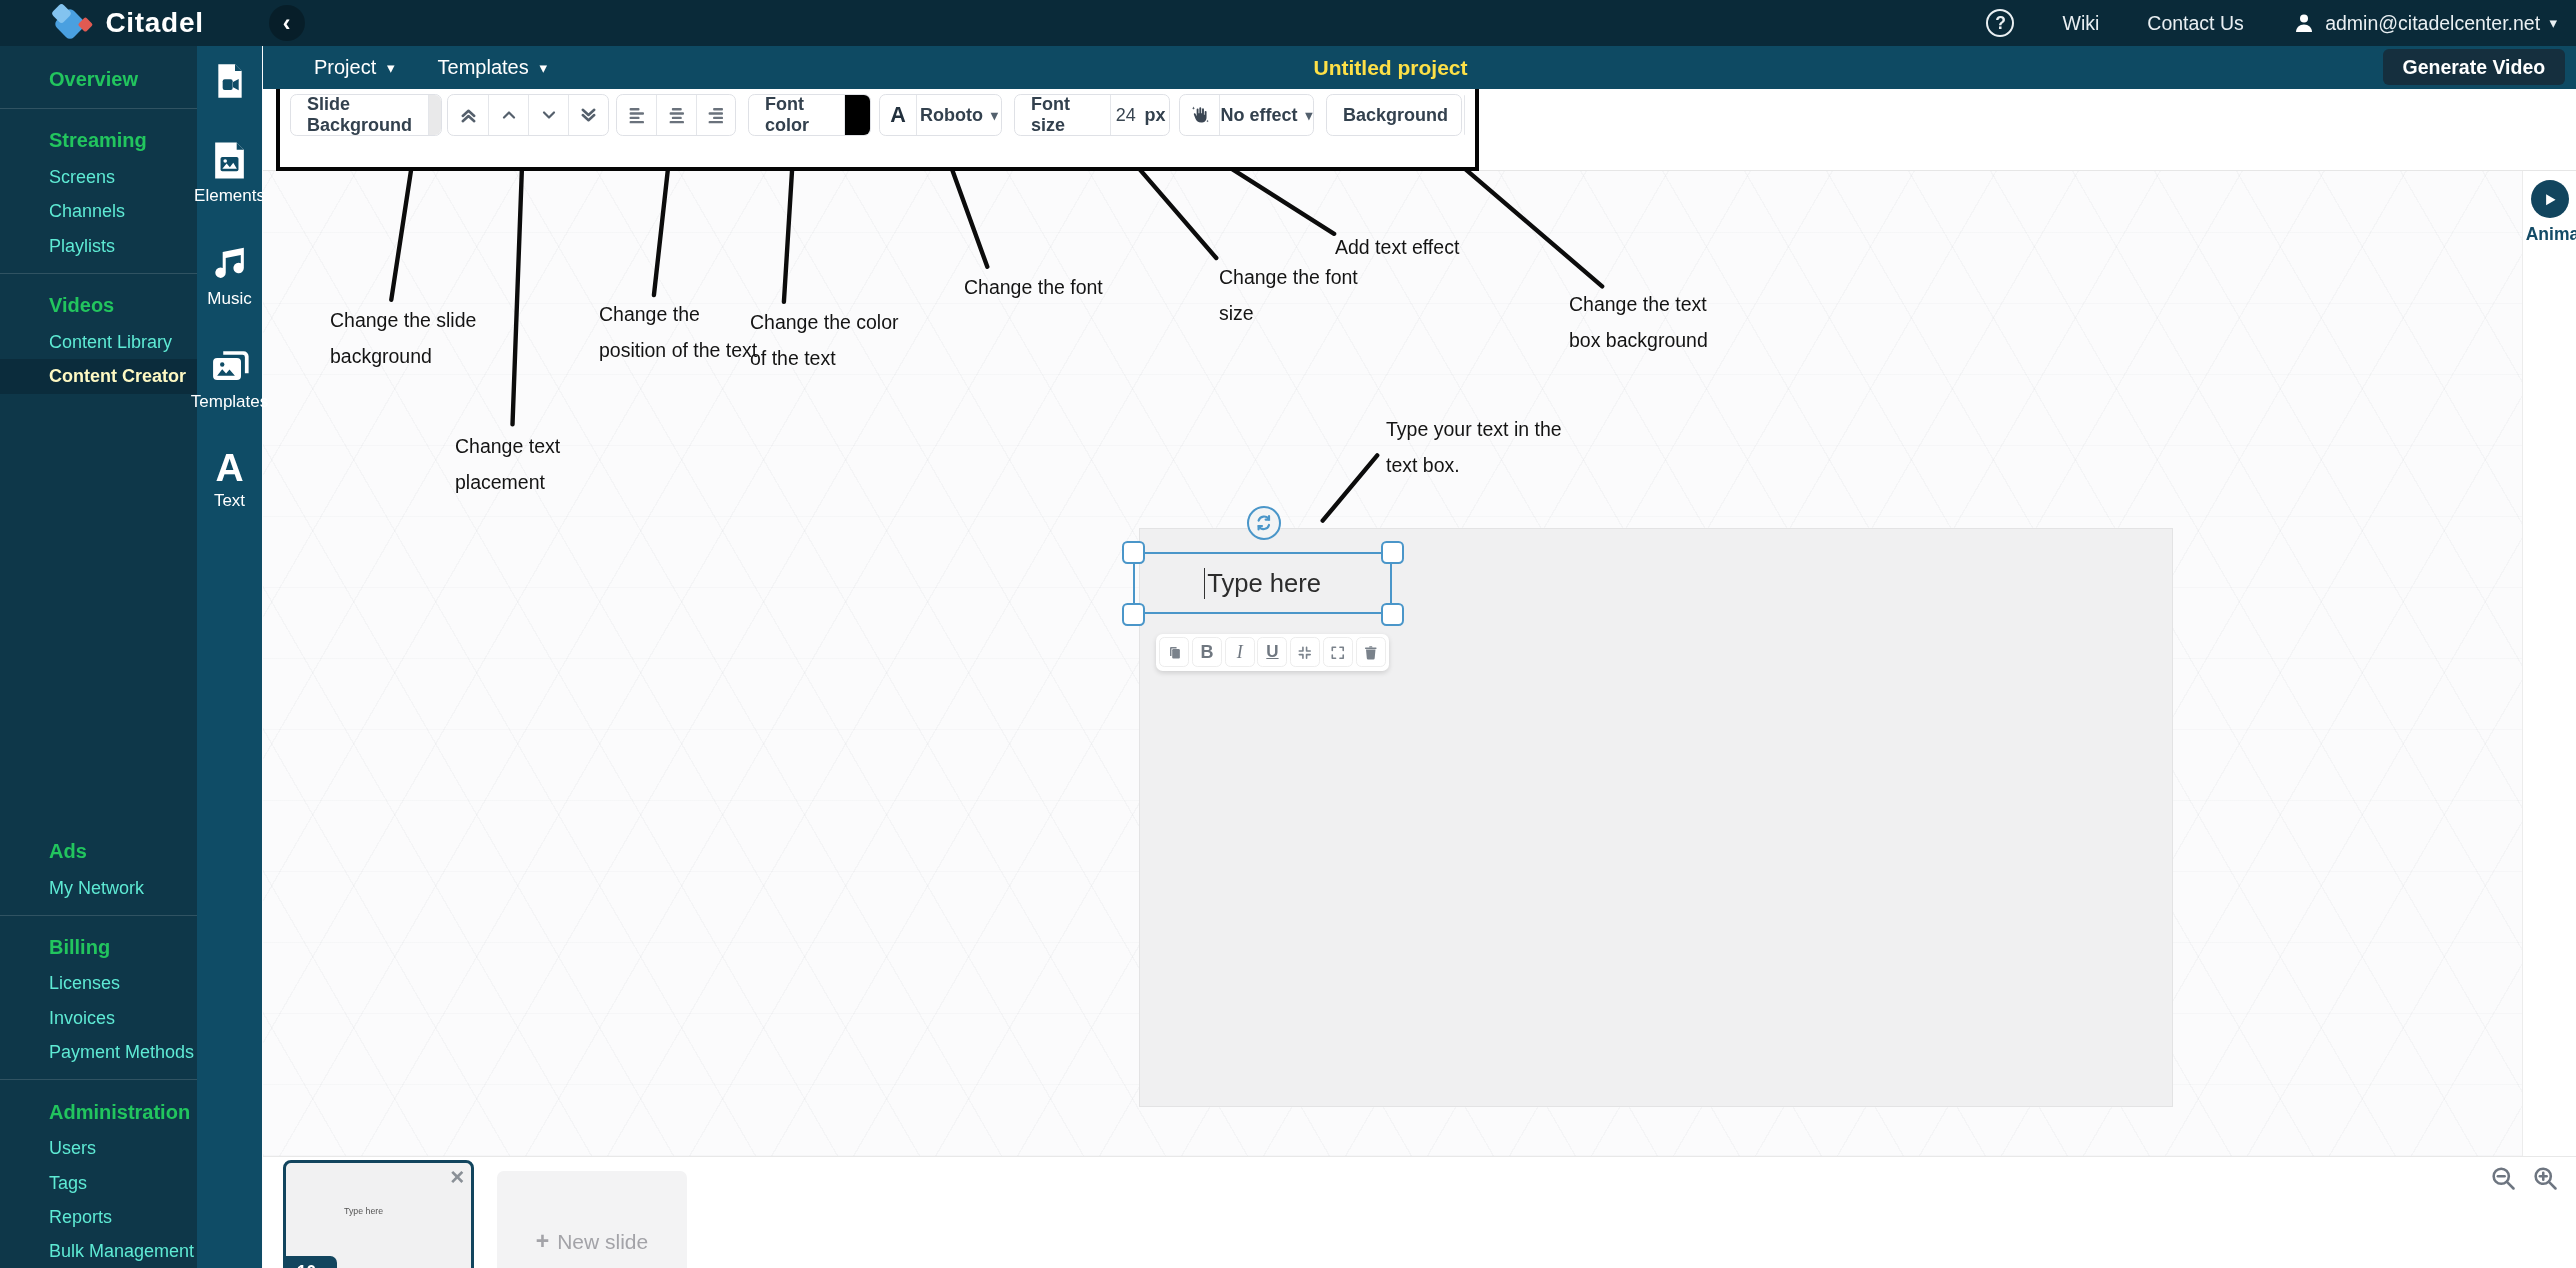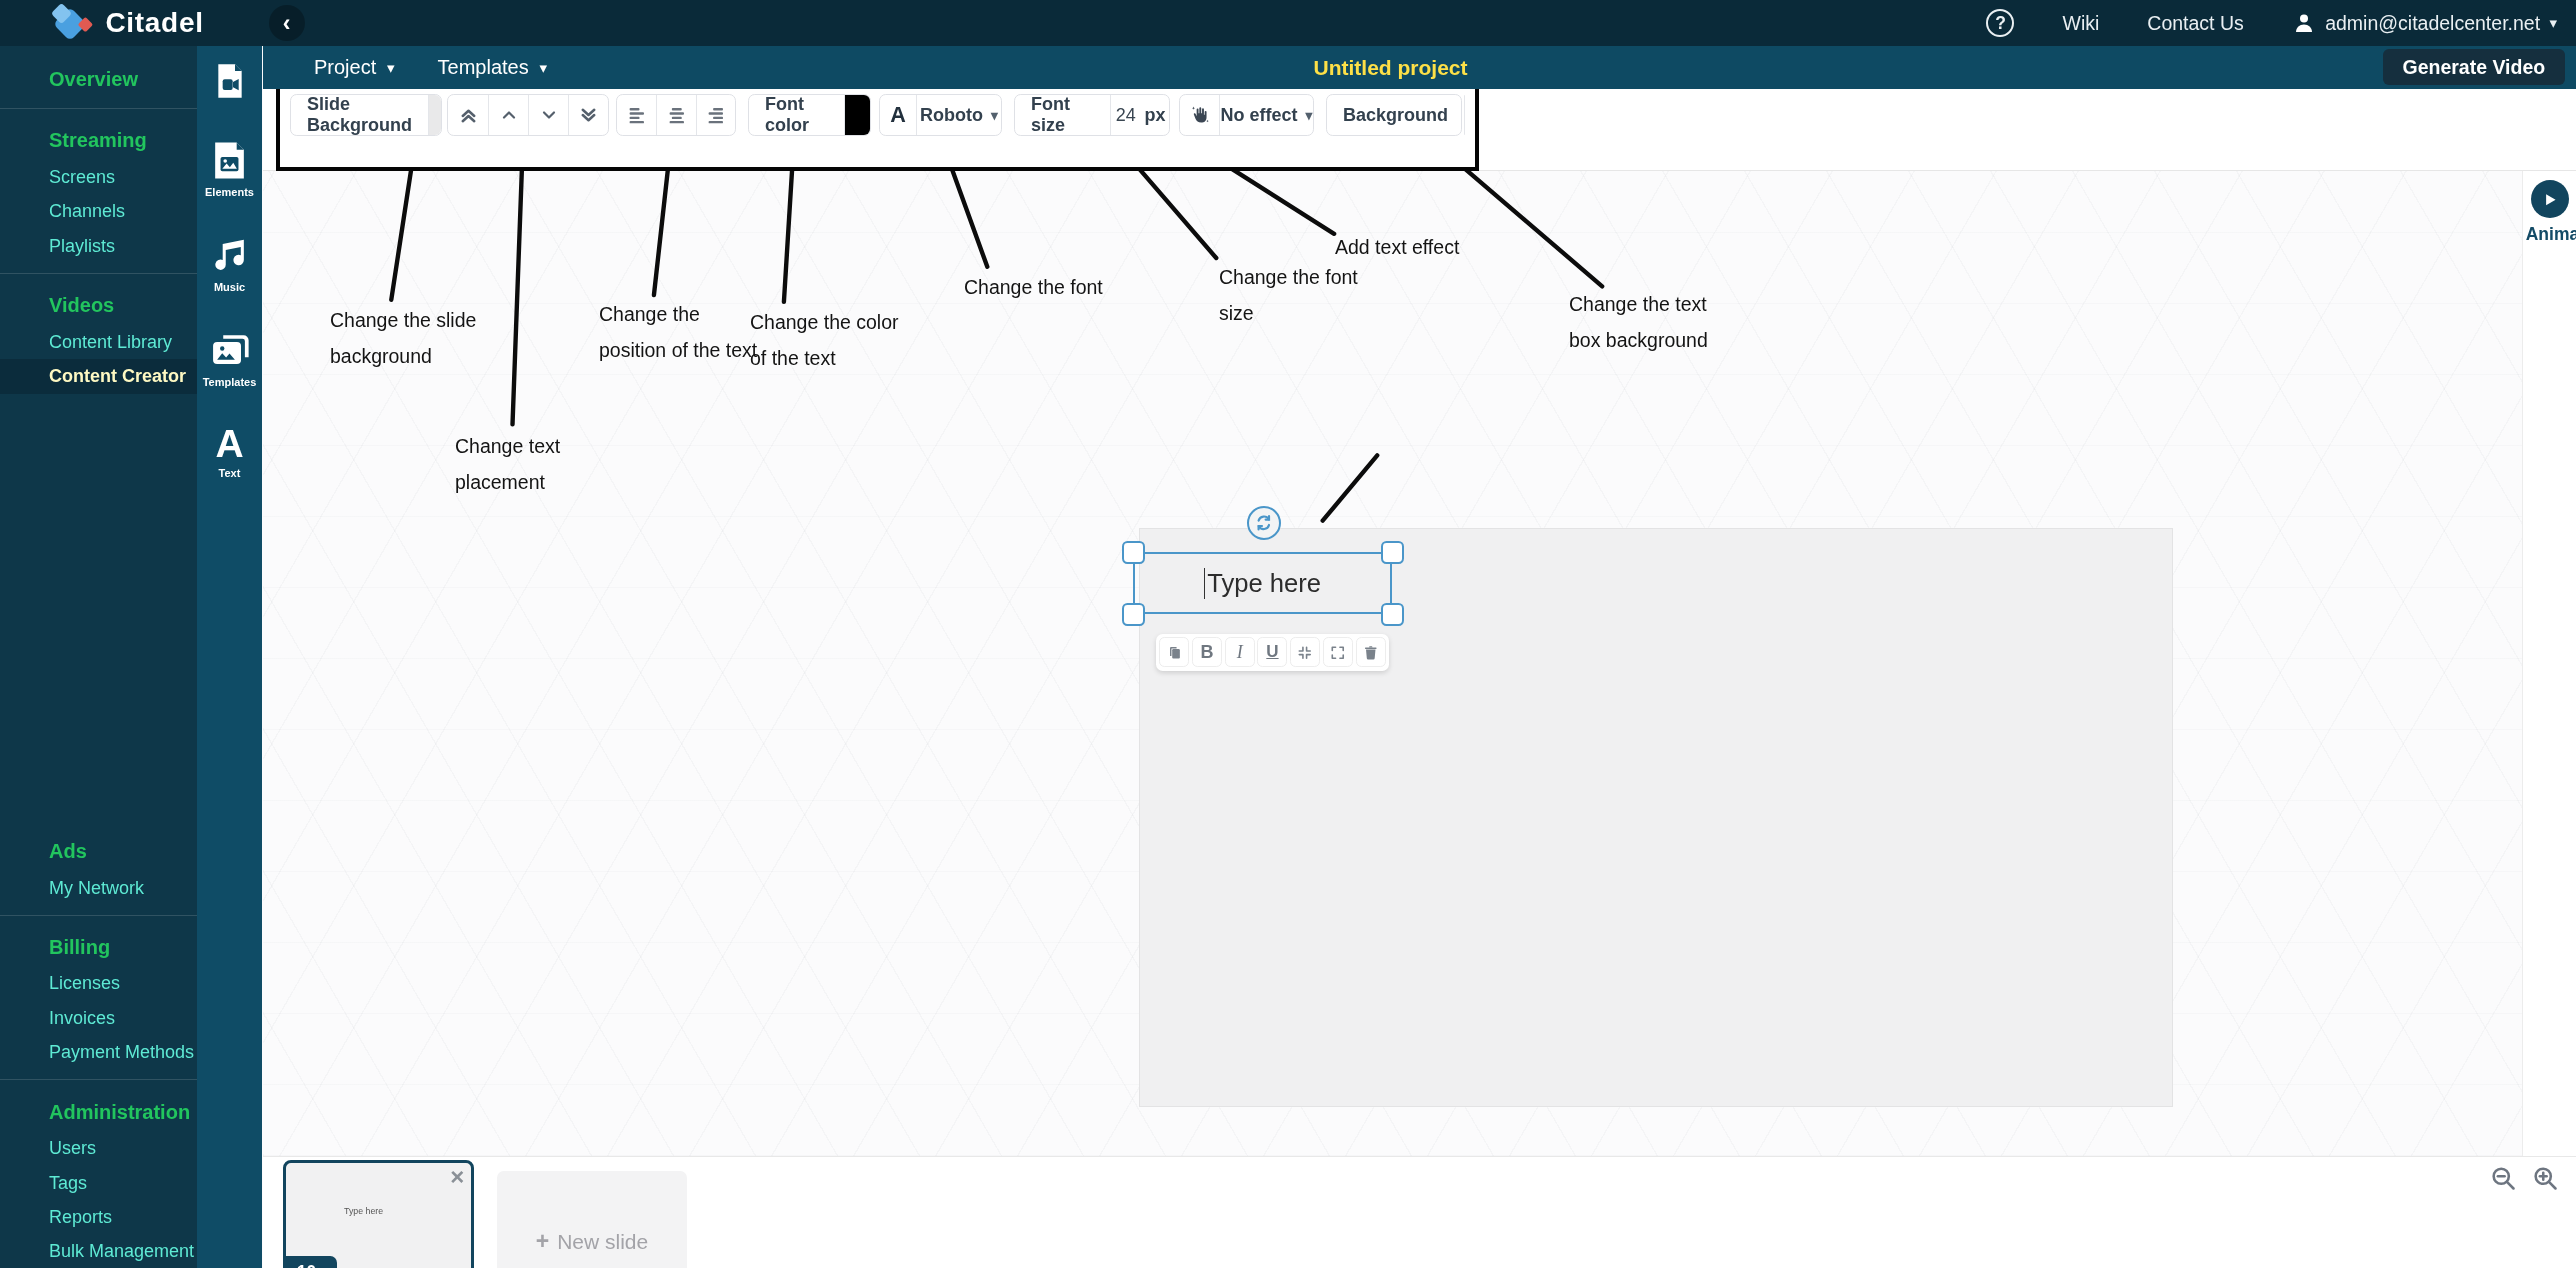--- a/index.html
+++ b/index.html
@@ -26,21 +26,21 @@
   .nav-item { color:#5eead4; font-size:18px; padding:6.7px 0 6.7px 49px; cursor:pointer; }
   .nav-item.active { background:#0b2c3c; color:#fef9c3; font-weight:bold; }
   .nav-div { border-top:0.7px solid rgba(255,255,255,0.14); margin:9.4px 0; }
   .nav-spacer { flex:1; }
 
   
   .toolstrip { position:absolute; left:197px; top:46px; width:65px; height:1223px; background:#0f4c66; display:flex; flex-direction:column; align-items:center; z-index:20; }
   .strip-top-icon { margin-top:15px; }
   .tool { display:flex; flex-direction:column; align-items:center; margin-top:36px; cursor:pointer; }
   .tool:first-of-type { margin-top:39px; }
-  .tool-label { color:#fff; font-size:11px; font-weight:bold; margin-top:4px; }
+  .tool-label { color:#fff; font-size:17px; font-weight:normal; margin-top:4px; }
   .text-a { color:#fff; font-size:39px; font-weight:bold; line-height:1; }
 
   
   .projectbar { position:absolute; left:263px; top:46px; width:2313px; height:43px; background:#0e4a63; display:flex; align-items:center; z-index:25; }
   .pb-menu { color:#fff; font-size:20px; display:flex; align-items:center; gap:10.8px; margin-left:51px; cursor:pointer; }
   .pb-menu + .pb-menu { margin-left:43px; }
   .pb-title { position:absolute; left:993px; width:269px; text-align:center; color:#fde047; font-size:21px; font-weight:bold; }
   .generate-btn { position:absolute; right:10.8px; top:3.4px; height:36px; padding:16px 20px; background:#152f3e; border-radius:6px; color:#fff; font-size:19.5px; font-weight:bold; display:flex; align-items:center; cursor:pointer; }
 
   
@@ -331,20 +331,21 @@
   </svg>
 
   <div class="ann-label" style="left:330px; top:302px; width:175px;">Change the slide background</div>
   <div class="ann-label" style="left:455px; top:428px; width:168px;">Change text placement</div>
   <div class="ann-label" style="left:599px; top:296px; width:165px;">Change the position of the text</div>
   <div class="ann-label" style="left:750px; top:304px; width:162px;">Change the color of the text</div>
   <div class="ann-label nowrap" style="left:964px; top:269px;">Change the font</div>
   <div class="ann-label" style="left:1219px; top:259px; width:148px;">Change the font size</div>
   <div class="ann-label nowrap" style="left:1335px; top:229px;">Add text effect</div>
   <div class="ann-label" style="left:1569px; top:286px; width:147px;">Change the text box background</div>
+  <div class="ann-label" style="left:1386px; top:411px; width:189px;">Type your text in the text box.</div>
 
   <div class="rotate-ic">
     <svg width="21.6" height="21.6" viewBox="0 0 24 24" fill="none" stroke="#4a96c9" stroke-width="2.4" stroke-linecap="round">
       <path d="M6.2 9.6A6.2 6.2 0 0 1 17.6 8.2"></path>
         <path d="M17.8 4.6v3.8H14"></path>
         <path d="M17.8 14.4A6.2 6.2 0 0 1 6.4 15.8"></path>
         <path d="M6.2 19.4v-3.8H10"></path>
     </svg>
   </div>
 

